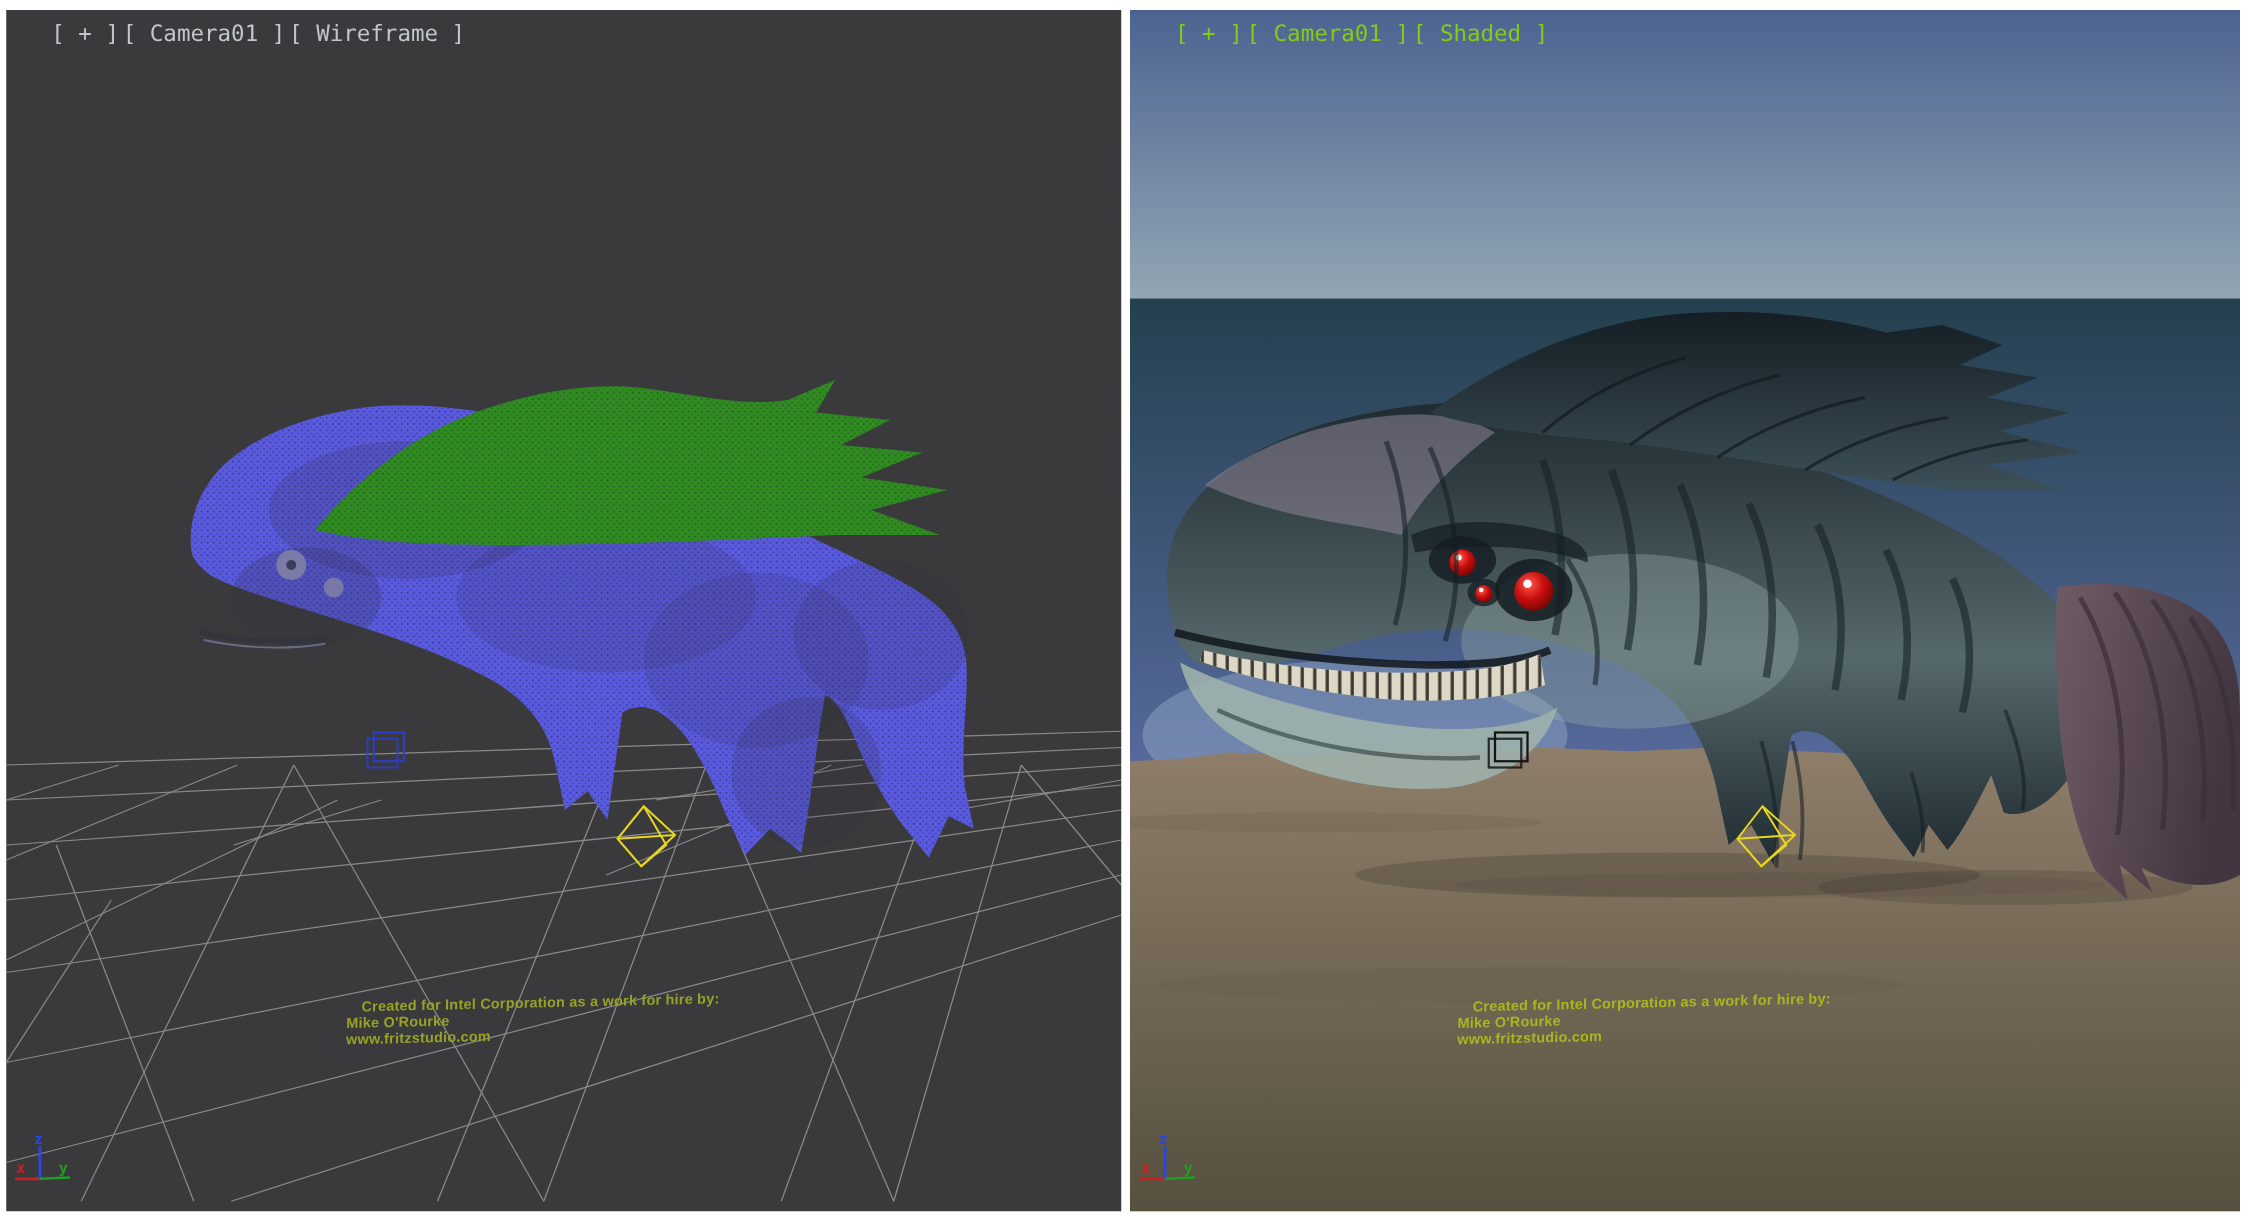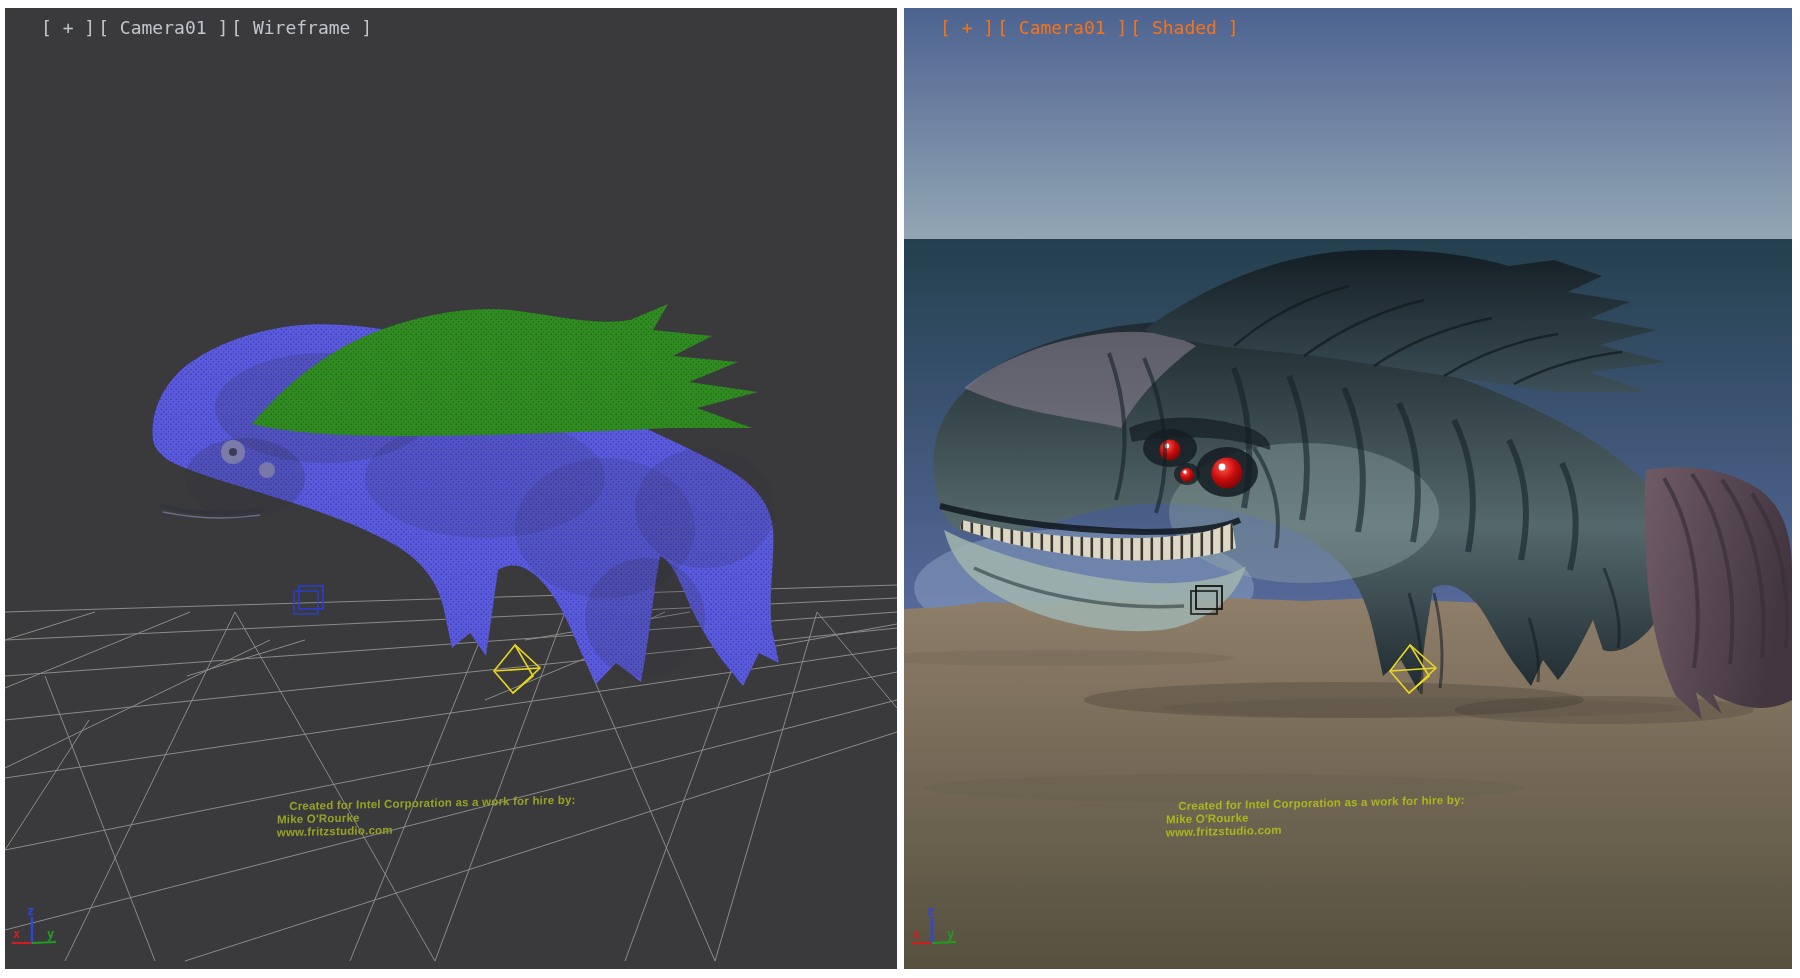--- a/index.html
+++ b/index.html
@@ -10,21 +10,21 @@
   .viewport{position:absolute;top:8px;height:961px;overflow:hidden}
   #vp-left{left:5px;width:892px;background:#3a3a3c}
   #vp-right{left:904px;width:888px;background:#24404e}
   svg.art{position:absolute;left:0;top:0;width:100%;height:100%;display:block}
   .vp-label{
     position:absolute;top:13px;left:8px;
     font-family:"DejaVu Sans Mono",monospace;font-size:18px;line-height:14px;
     white-space:pre;user-select:none;margin-left:28px;
   }
   #vp-left .vp-label{color:#c2c6cb}
-  #vp-right .vp-label{color:#f97316}
+  #vp-right .vp-label{color:#84cc16}
   .vp-label span{margin-right:3px;cursor:pointer}
   .credit{
     position:absolute;font-weight:bold;font-size:11.5px;line-height:13px;
     letter-spacing:.2px;white-space:nowrap;transform:rotate(-1.3deg) skewX(-2deg);
   }
   #credit-left{left:272px;top:789px}
   #credit-right{left:262px;top:789px}
   .credit .l1{padding-left:12px}
 </style>
 </head>

